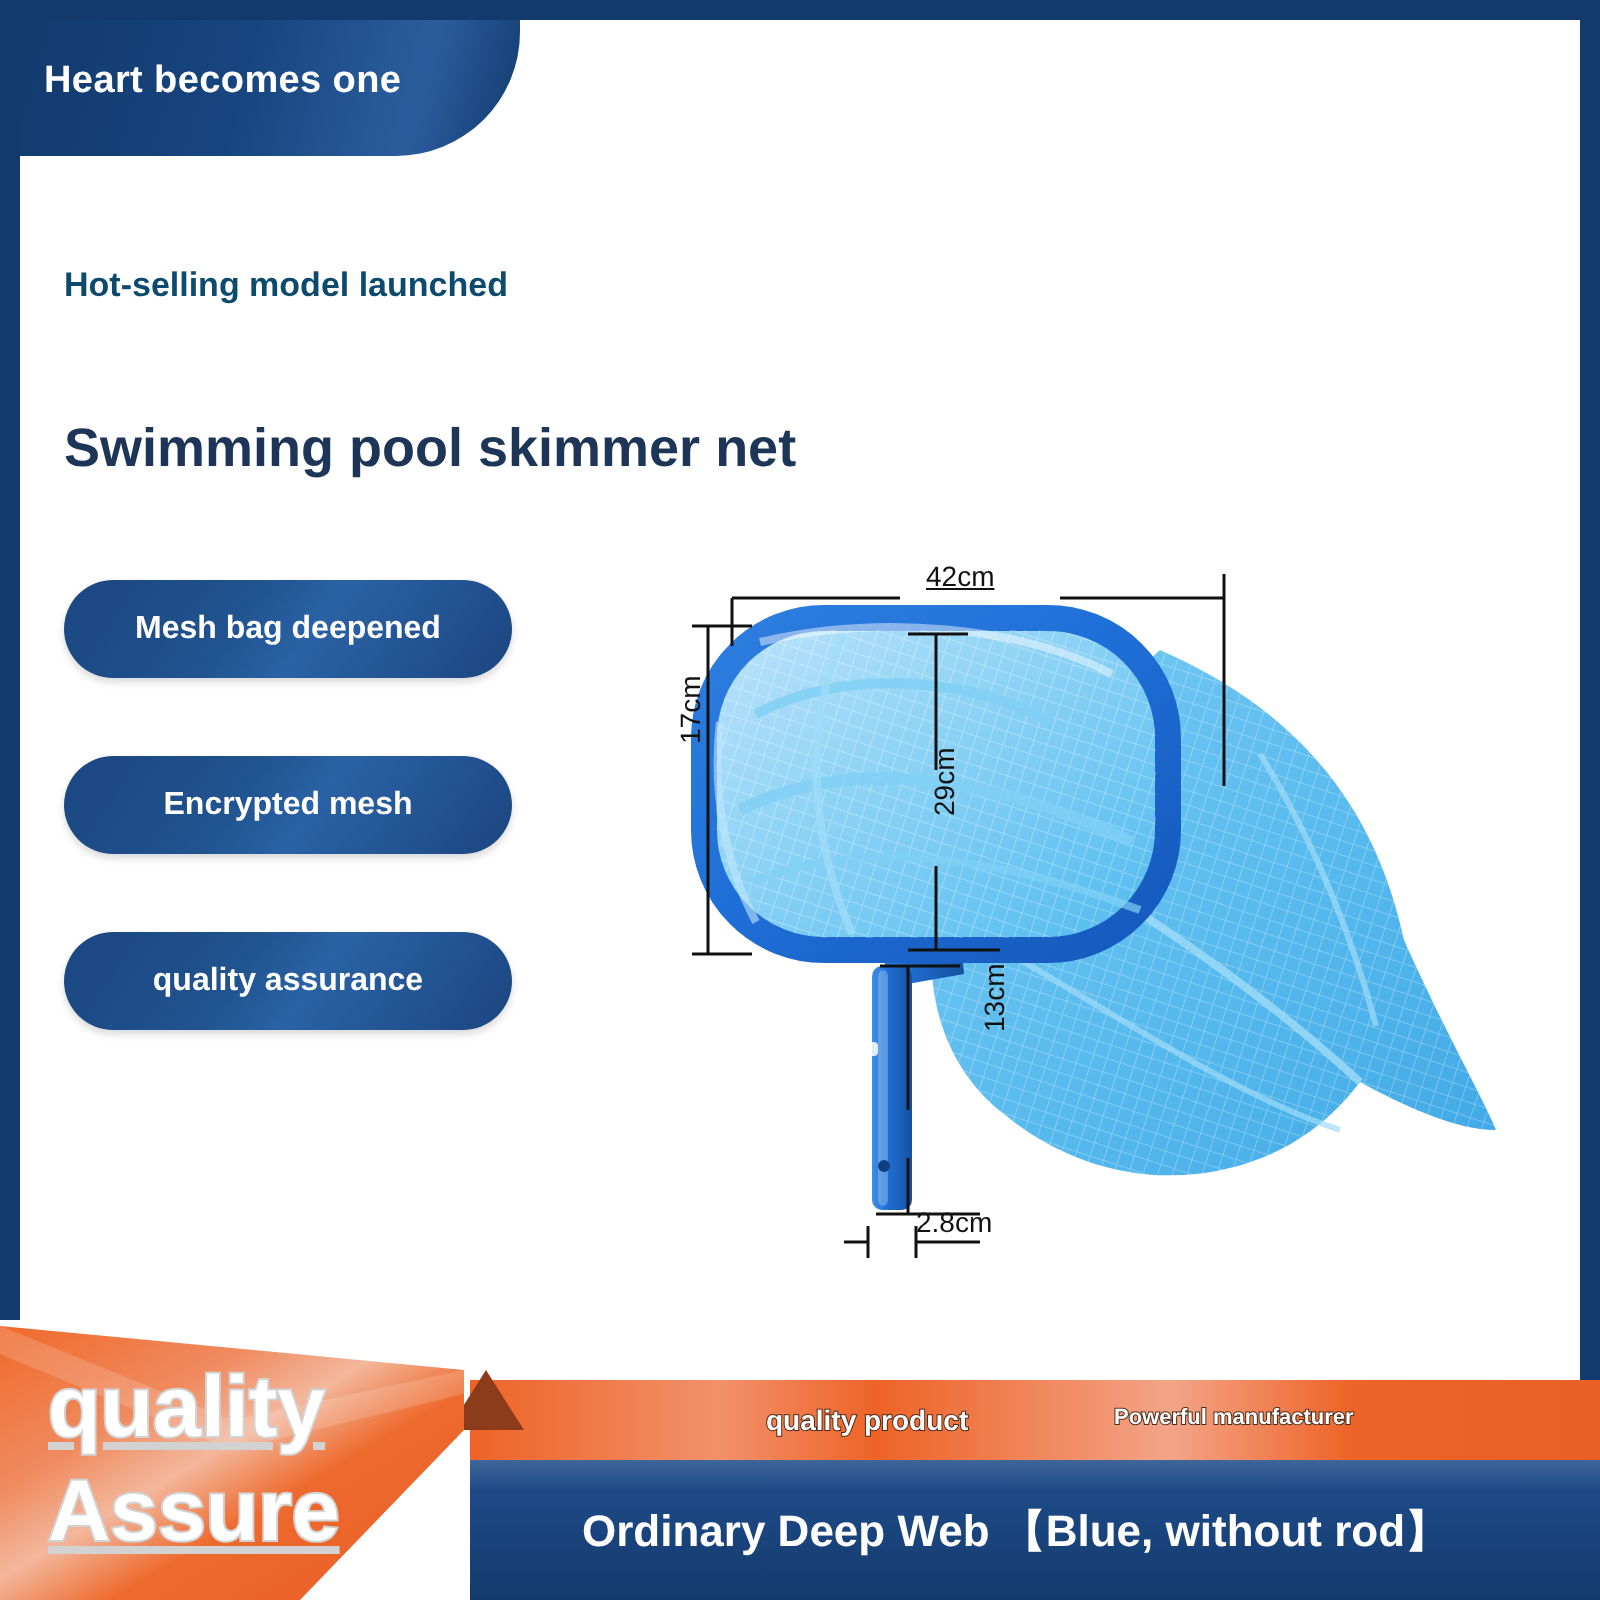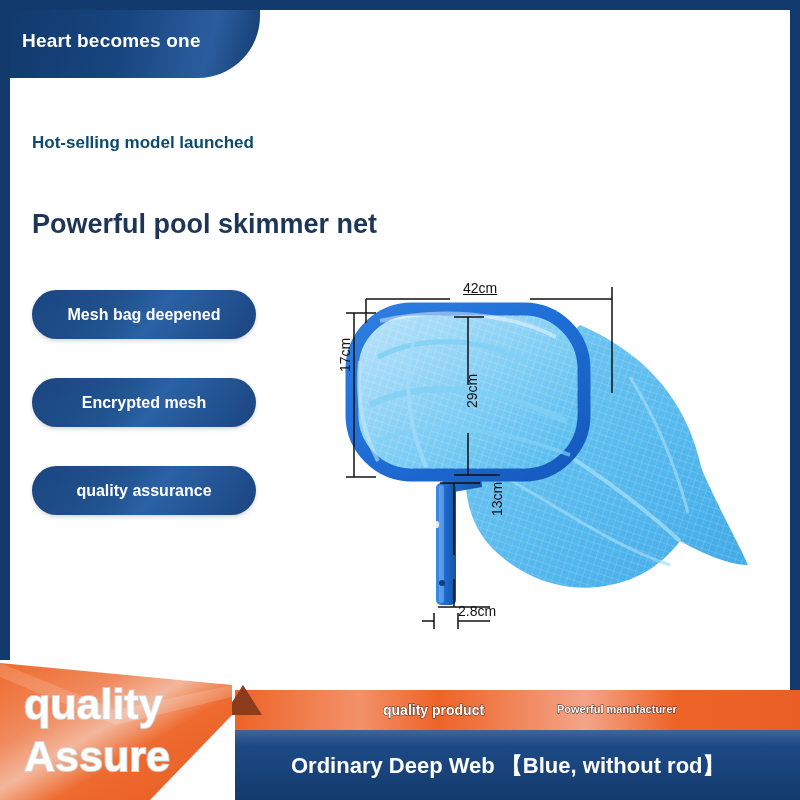--- a/index.html
+++ b/index.html
@@ -115,20 +115,21 @@
   }
   .bottom svg{display:block;}
 
   .qa-text{
     position:absolute;left:24px;top:678px;
     font-size:43px;font-weight:bold;line-height:52px;
     color:#ffffff;
     -webkit-text-stroke:2px #d2d2d2;
     paint-order:stroke fill;
     white-space:pre-line;
+    text-decoration:underline;
   }
   .orange-caption{
     position:absolute;
     font-weight:bold;color:#ffffff;
     -webkit-text-stroke:1px #4a2a18;
     paint-order:stroke fill;
     white-space:nowrap;
   }
   .cap-a{left:383px;top:702px;font-size:14px;}
   .cap-b{left:557px;top:703px;font-size:11px;}
@@ -148,21 +149,21 @@
   <div class="frame-left"></div>
   <div class="frame-right"></div>
   <div class="inner-white"></div>
 
 
   <div class="header-ribbon">
     <div class="htitle">Heart becomes one</div>
   </div>
 
   <div class="subhead">Hot-selling model launched</div>
-  <div class="maintitle">Powerful pool skimmer net</div>
+  <div class="maintitle">Swimming pool skimmer net</div>
 
   <div class="pill pill-0">Mesh bag deepened</div>
   <div class="pill pill-1">Encrypted mesh</div>
   <div class="pill pill-2">quality assurance</div>
 
   <div class="product">
     <svg width="420" height="370" viewBox="0 0 420 370" xmlns="http://www.w3.org/2000/svg">
       <defs>
         <linearGradient id="frameGrad" x1="0" y1="0" x2="1" y2="1">
           <stop offset="0%" stop-color="#2f7fe0"></stop>

